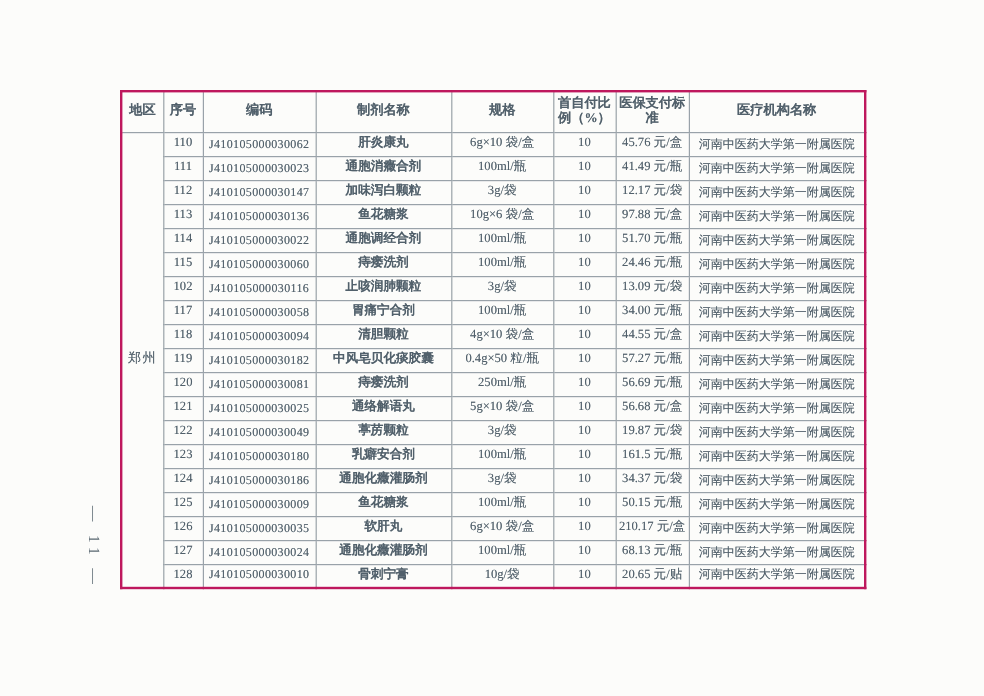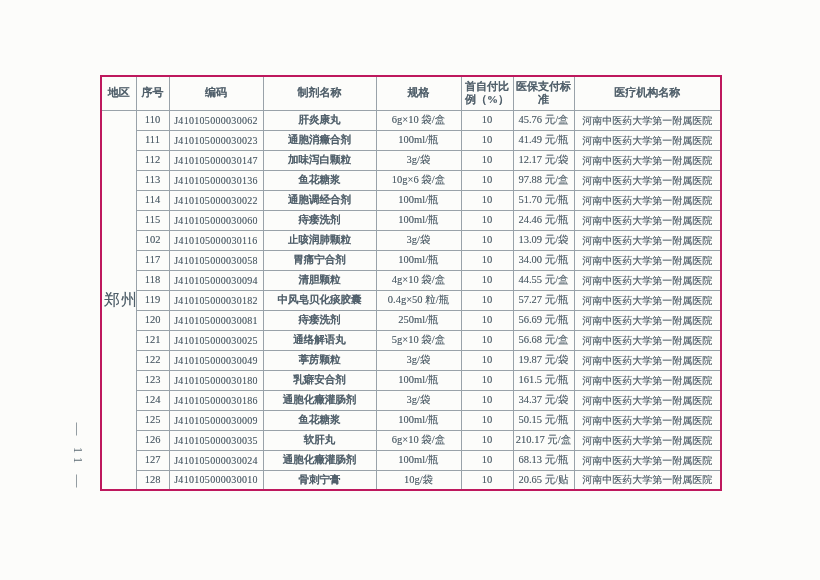--- a/index.html
+++ b/index.html
@@ -62,21 +62,21 @@
   .col-no       { width: 33px; }
   .col-code     { width: 94px; margin-left: 24px; }
   .col-name     { width: 113px; font-weight: bold; }
   .col-spec     { width: 85px; }
   .col-ratio    { width: 52px; }
   .col-standard { width: 61px; }
   .col-org      { width: 147px; }
   td.col-code { font-size: 10px; letter-spacing: 0.3px; }
   td.col-org  { font-size: 10px; }
   th.col-ratio { white-space: normal; }
-  td.region-cell { font-size: 16px; letter-spacing: 1px; }
+  td.region-cell { font-size: 11px; letter-spacing: 1px; font-family: Liberation Mono, monospace; }
 </style>
 </head>
 <body>
 
 <div class="page">
 
   <div class="page-number">
     <span>— 11 —</span>
   </div>
 

